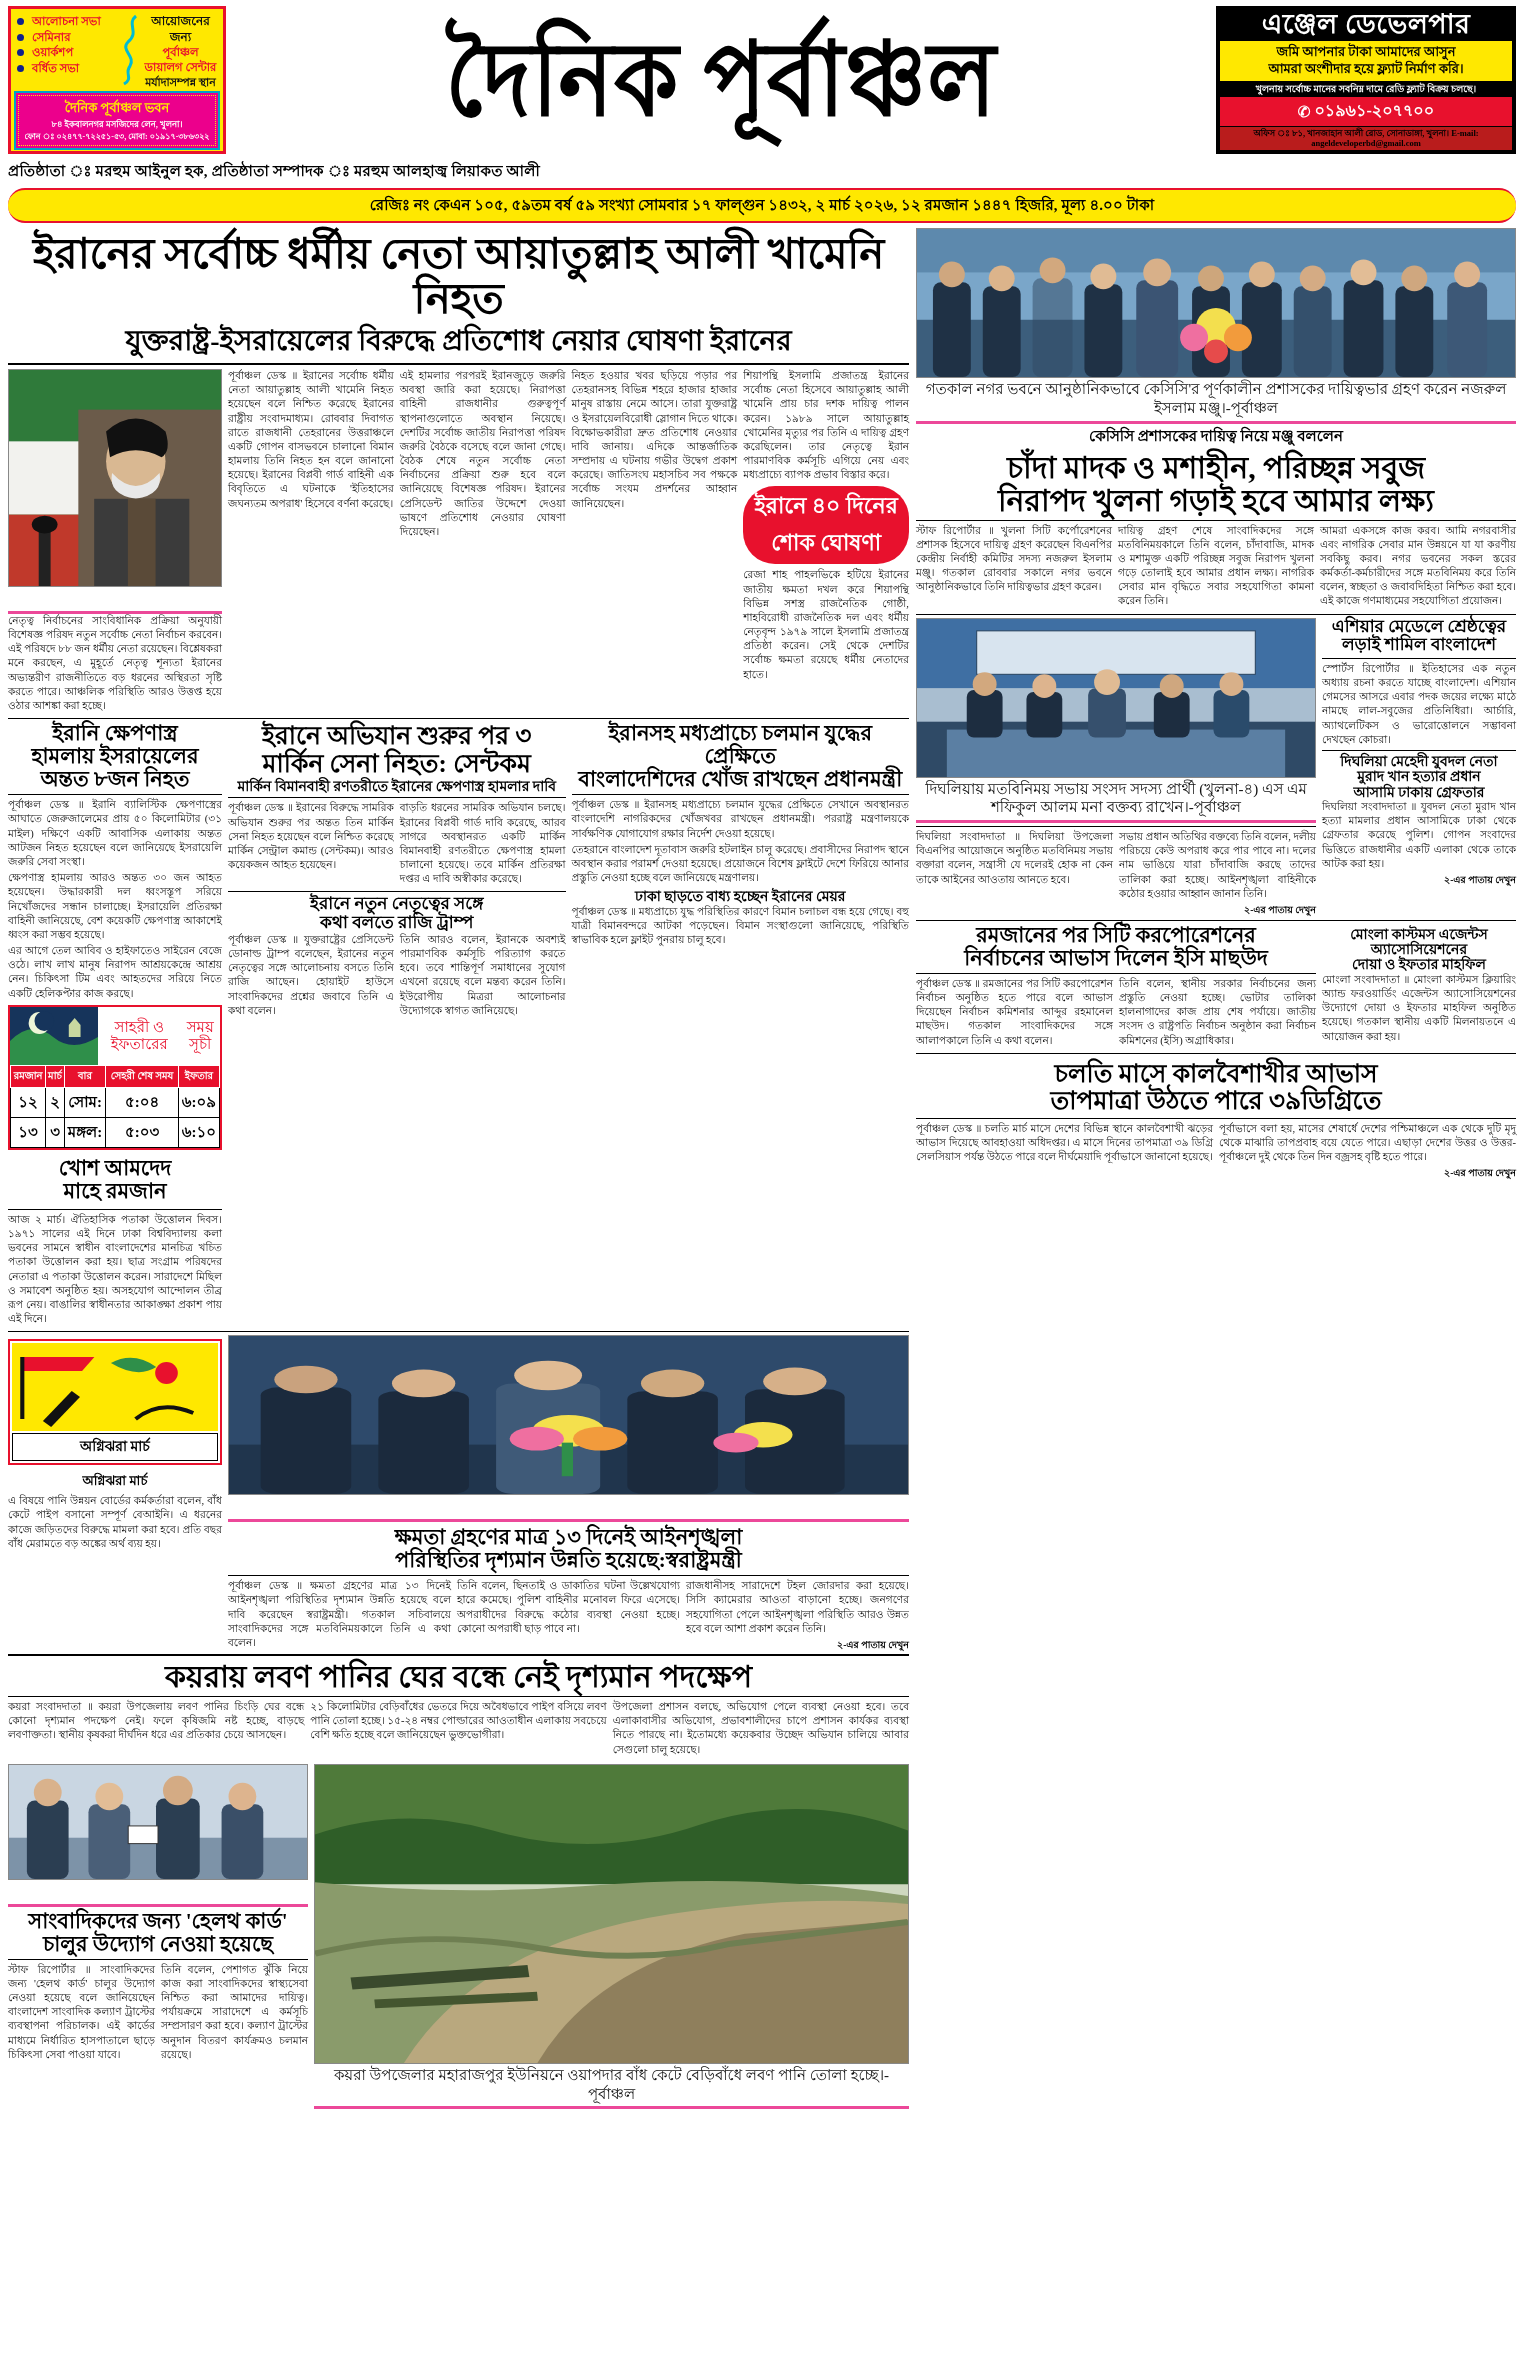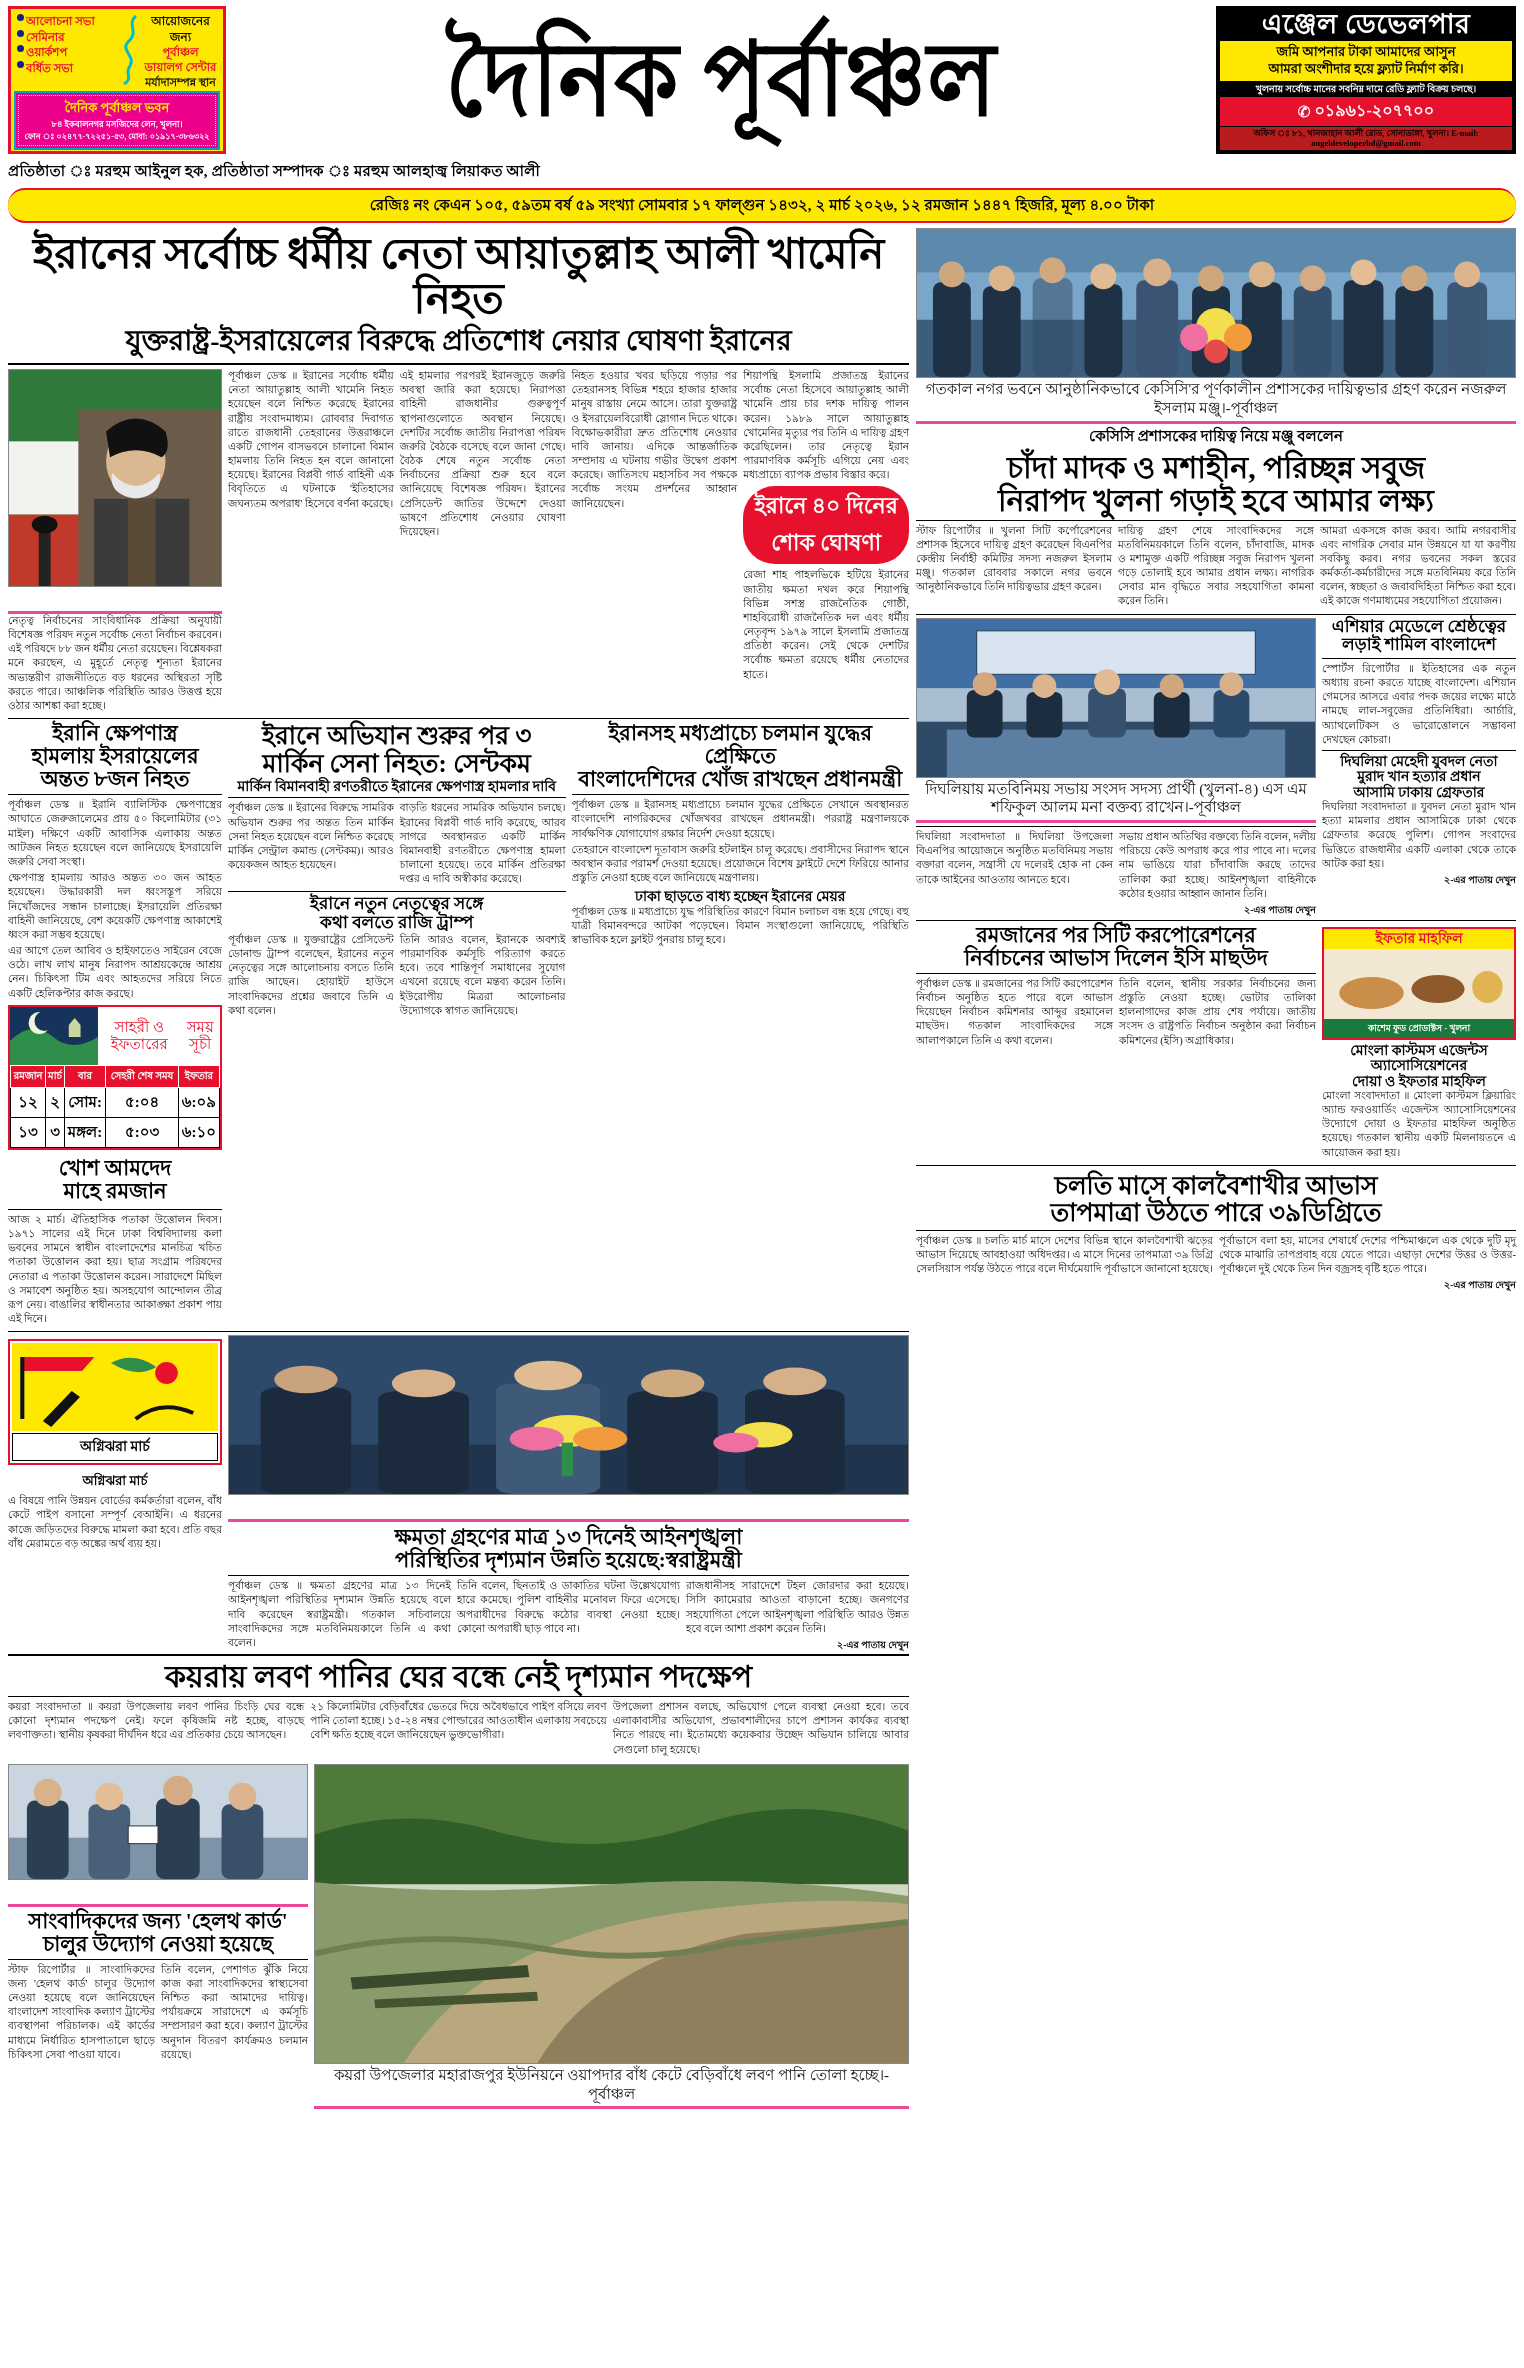--- a/index.html
+++ b/index.html
@@ -24,21 +24,21 @@
   .ad-left {
     width: 218px; flex: 0 0 218px;
     border: 3px solid #e8112d;
     background: #ffe800;
     display: flex; flex-direction: column;
     padding: 2px;
   }
   .ad-left-top { display: flex; gap: 2px; flex: 1 1 auto; padding: 3px 2px 0 4px; }
   .ad-bullets { width: 52%; }
   .ad-bullet {
-    display: flex; align-items: flex-start; gap: 2px;
+    display: flex; align-items: center; gap: 8px;
     color: #e8112d; font-size: 11.5px; font-weight: bold;
     line-height: 1.35; white-space: nowrap;
   }
   .ad-bullet .dot {
     width: 7px; height: 7px; border-radius: 50%;
     background: #10208c; flex: 0 0 7px;
   }
   .ad-squiggle { width: 16px; position: relative; }
   .ad-squiggle svg { position: absolute; top: 0; left: -2px; }
   .ad-right-txt { flex: 1; text-align: center; line-height: 1.3; }
@@ -723,32 +723,20 @@
           <div class="cols-2">
             <div class="colunit body-txt">
                 <p>পূর্বাঞ্চল ডেস্ক ॥ রমজানের পর সিটি করপোরেশন নির্বাচন অনুষ্ঠিত হতে পারে বলে আভাস দিয়েছেন নির্বাচন কমিশনার আব্দুর রহমানেল মাছউদ। গতকাল সাংবাদিকদের সঙ্গে আলাপকালে তিনি এ কথা বলেন।</p>
               </div>
             <div class="colunit body-txt">
                 <p>তিনি বলেন, স্থানীয় সরকার নির্বাচনের জন্য প্রস্তুতি নেওয়া হচ্ছে। ভোটার তালিকা হালনাগাদের কাজ প্রায় শেষ পর্যায়ে। জাতীয় সংসদ ও রাষ্ট্রপতি নির্বাচন অনুষ্ঠান করা নির্বাচন কমিশনের (ইসি) অগ্রাধিকার।</p>
               </div>
           </div>
         </div>
         <div class="colunit">
-          <div class="ifter-ad">
-            <div class="band">ইফতার মাহফিল</div>
-            <div class="photo" style="height:70px;border:0">
-              <svg width="100%" height="100%" viewBox="0 0 200 70" preserveAspectRatio="none">
-                <rect width="200" height="70" fill="#f1e7d2"></rect>
-                <ellipse cx="50" cy="44" rx="34" ry="16" fill="#c98f4a"></ellipse>
-                <ellipse cx="120" cy="40" rx="28" ry="14" fill="#8e5a2b"></ellipse>
-                <circle cx="172" cy="38" r="16" fill="#e0b453"></circle>
-              </svg>
-            </div>
-            <div class="band2">কাশেম ফুড প্রোডাক্টস - খুলনা</div>
-          </div>
           <div class="sec-head h-xs" style="margin-top:3px">
             <div>মোংলা কাস্টমস এজেন্টস অ্যাসোসিয়েশনের</div>
             <div>দোয়া ও ইফতার মাহফিল</div>
           </div>
           <div class="body-txt">
               <p>মোংলা সংবাদদাতা ॥ মোংলা কাস্টমস ক্লিয়ারিং অ্যান্ড ফরওয়ার্ডিং এজেন্টস অ্যাসোসিয়েশনের উদ্যোগে দোয়া ও ইফতার মাহফিল অনুষ্ঠিত হয়েছে। গতকাল স্থানীয় একটি মিলনায়তনে এ আয়োজন করা হয়।</p>
             </div>
         </div>
       </div>
 

